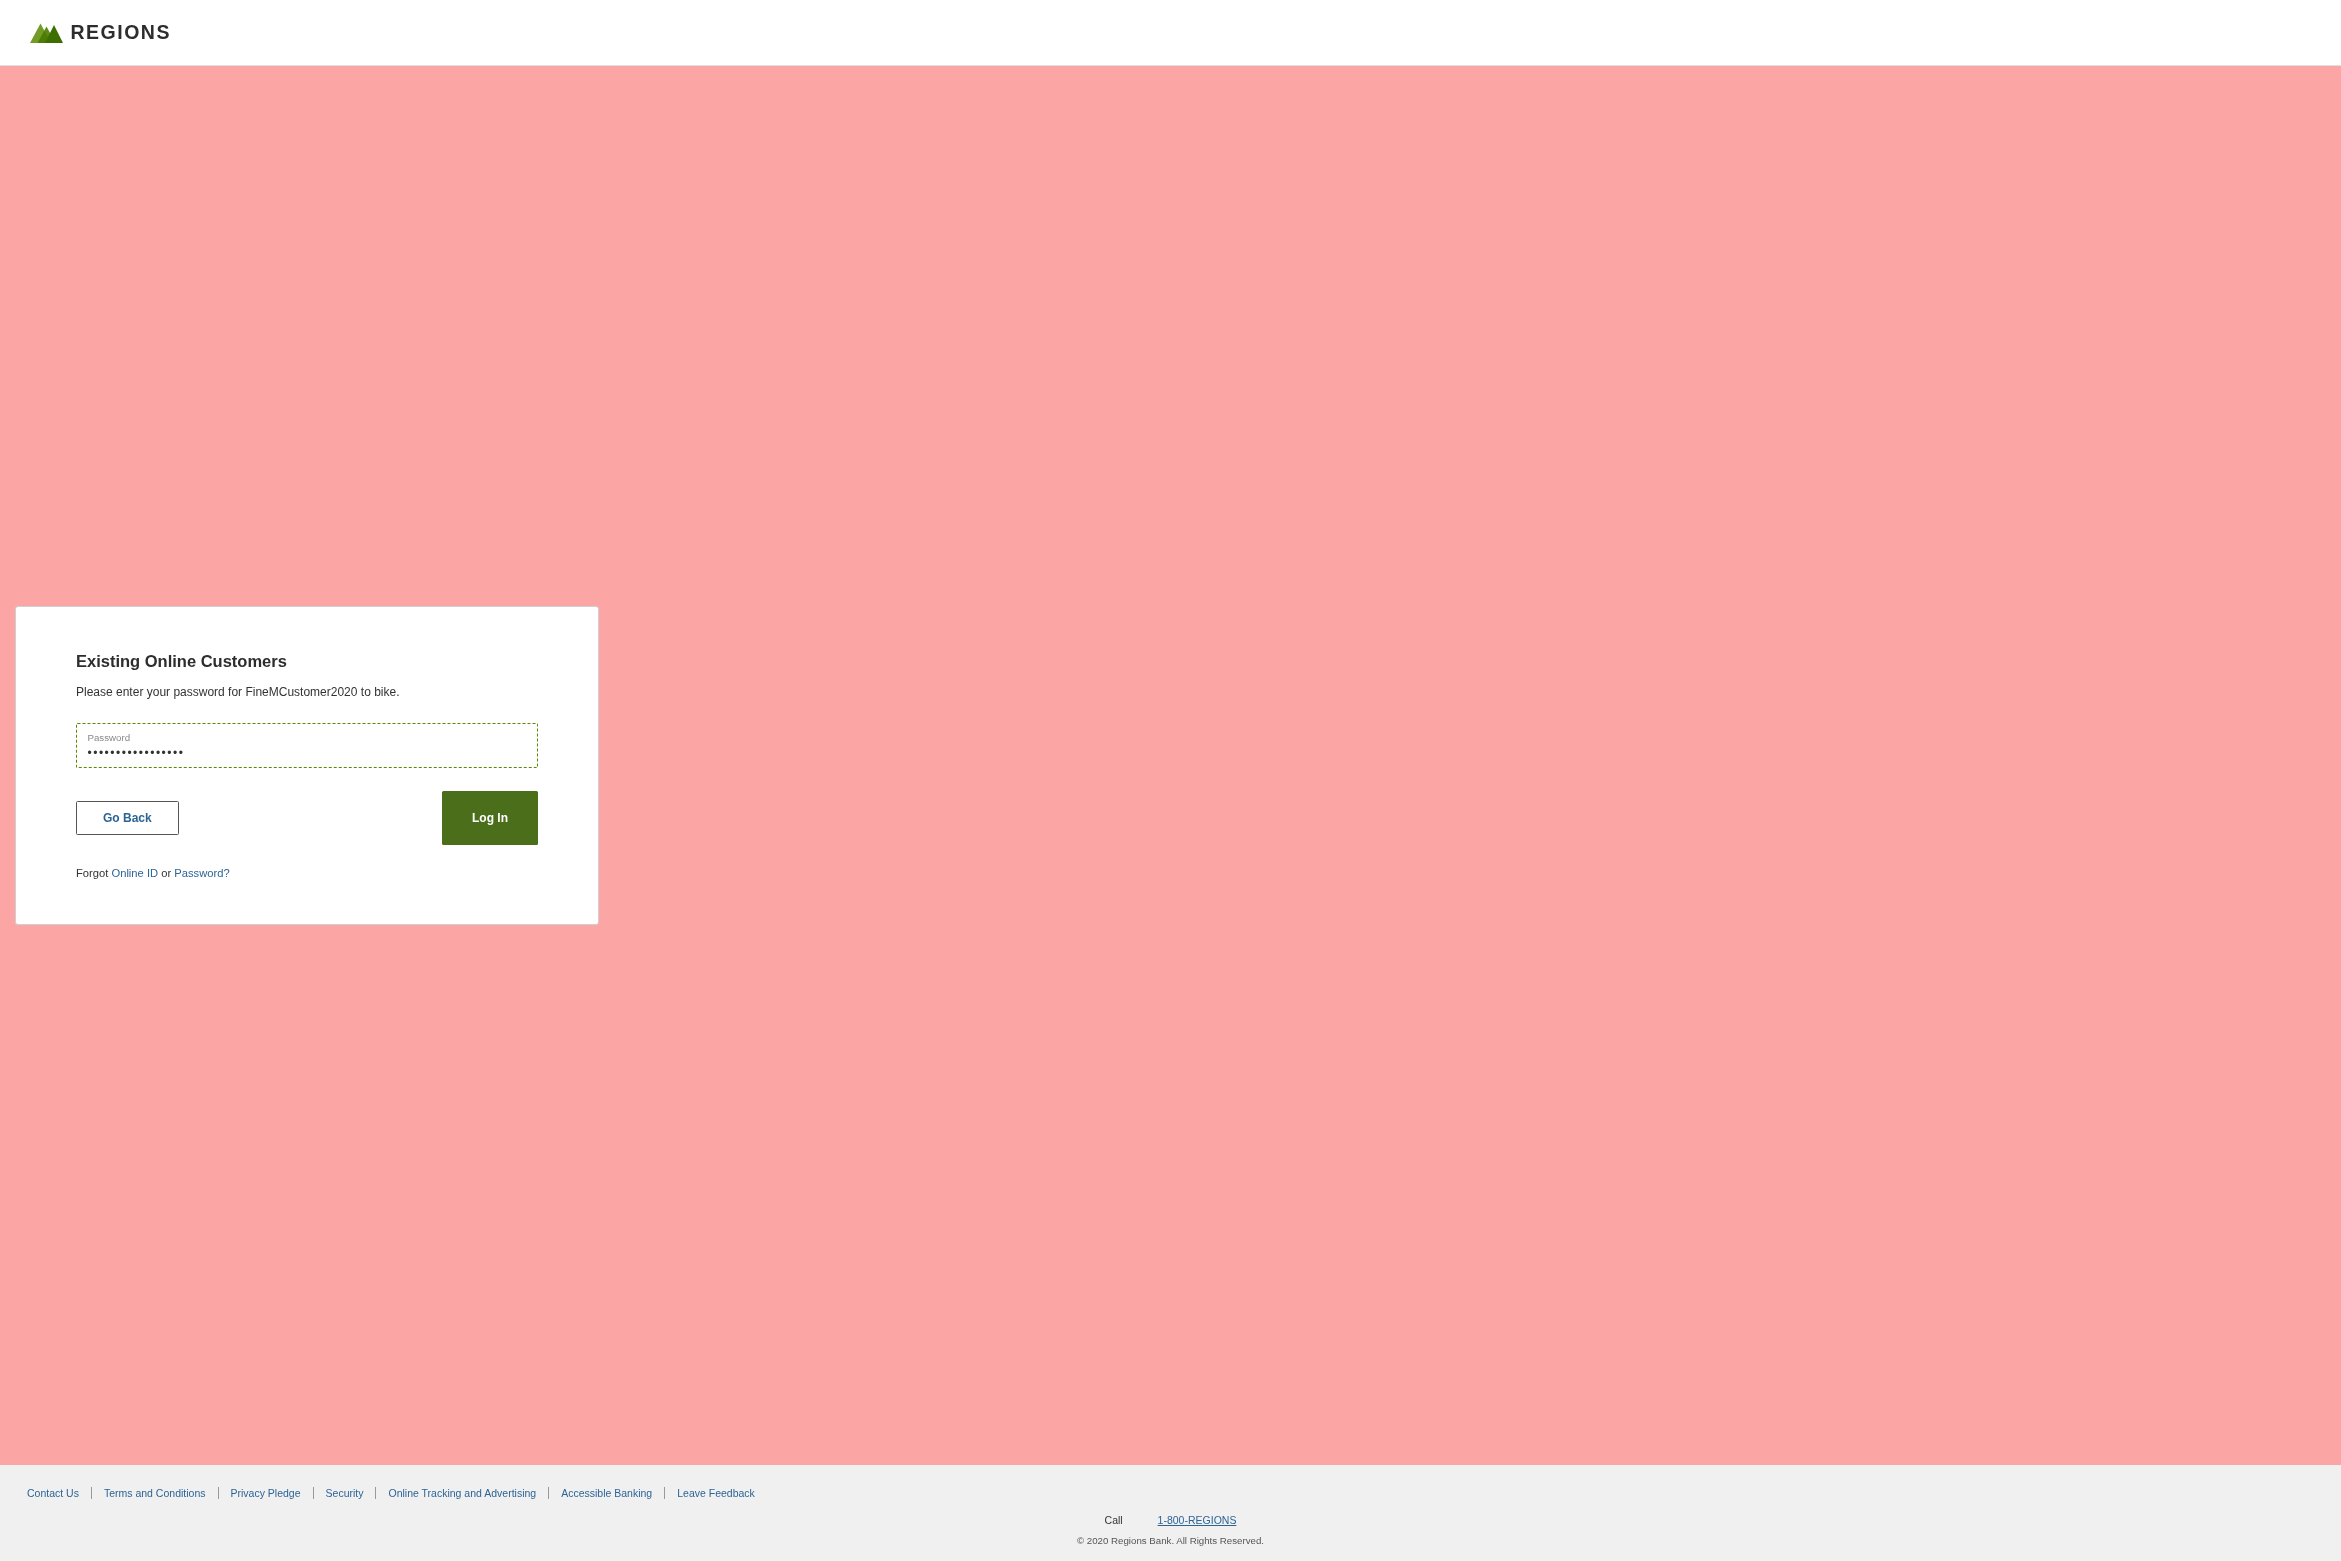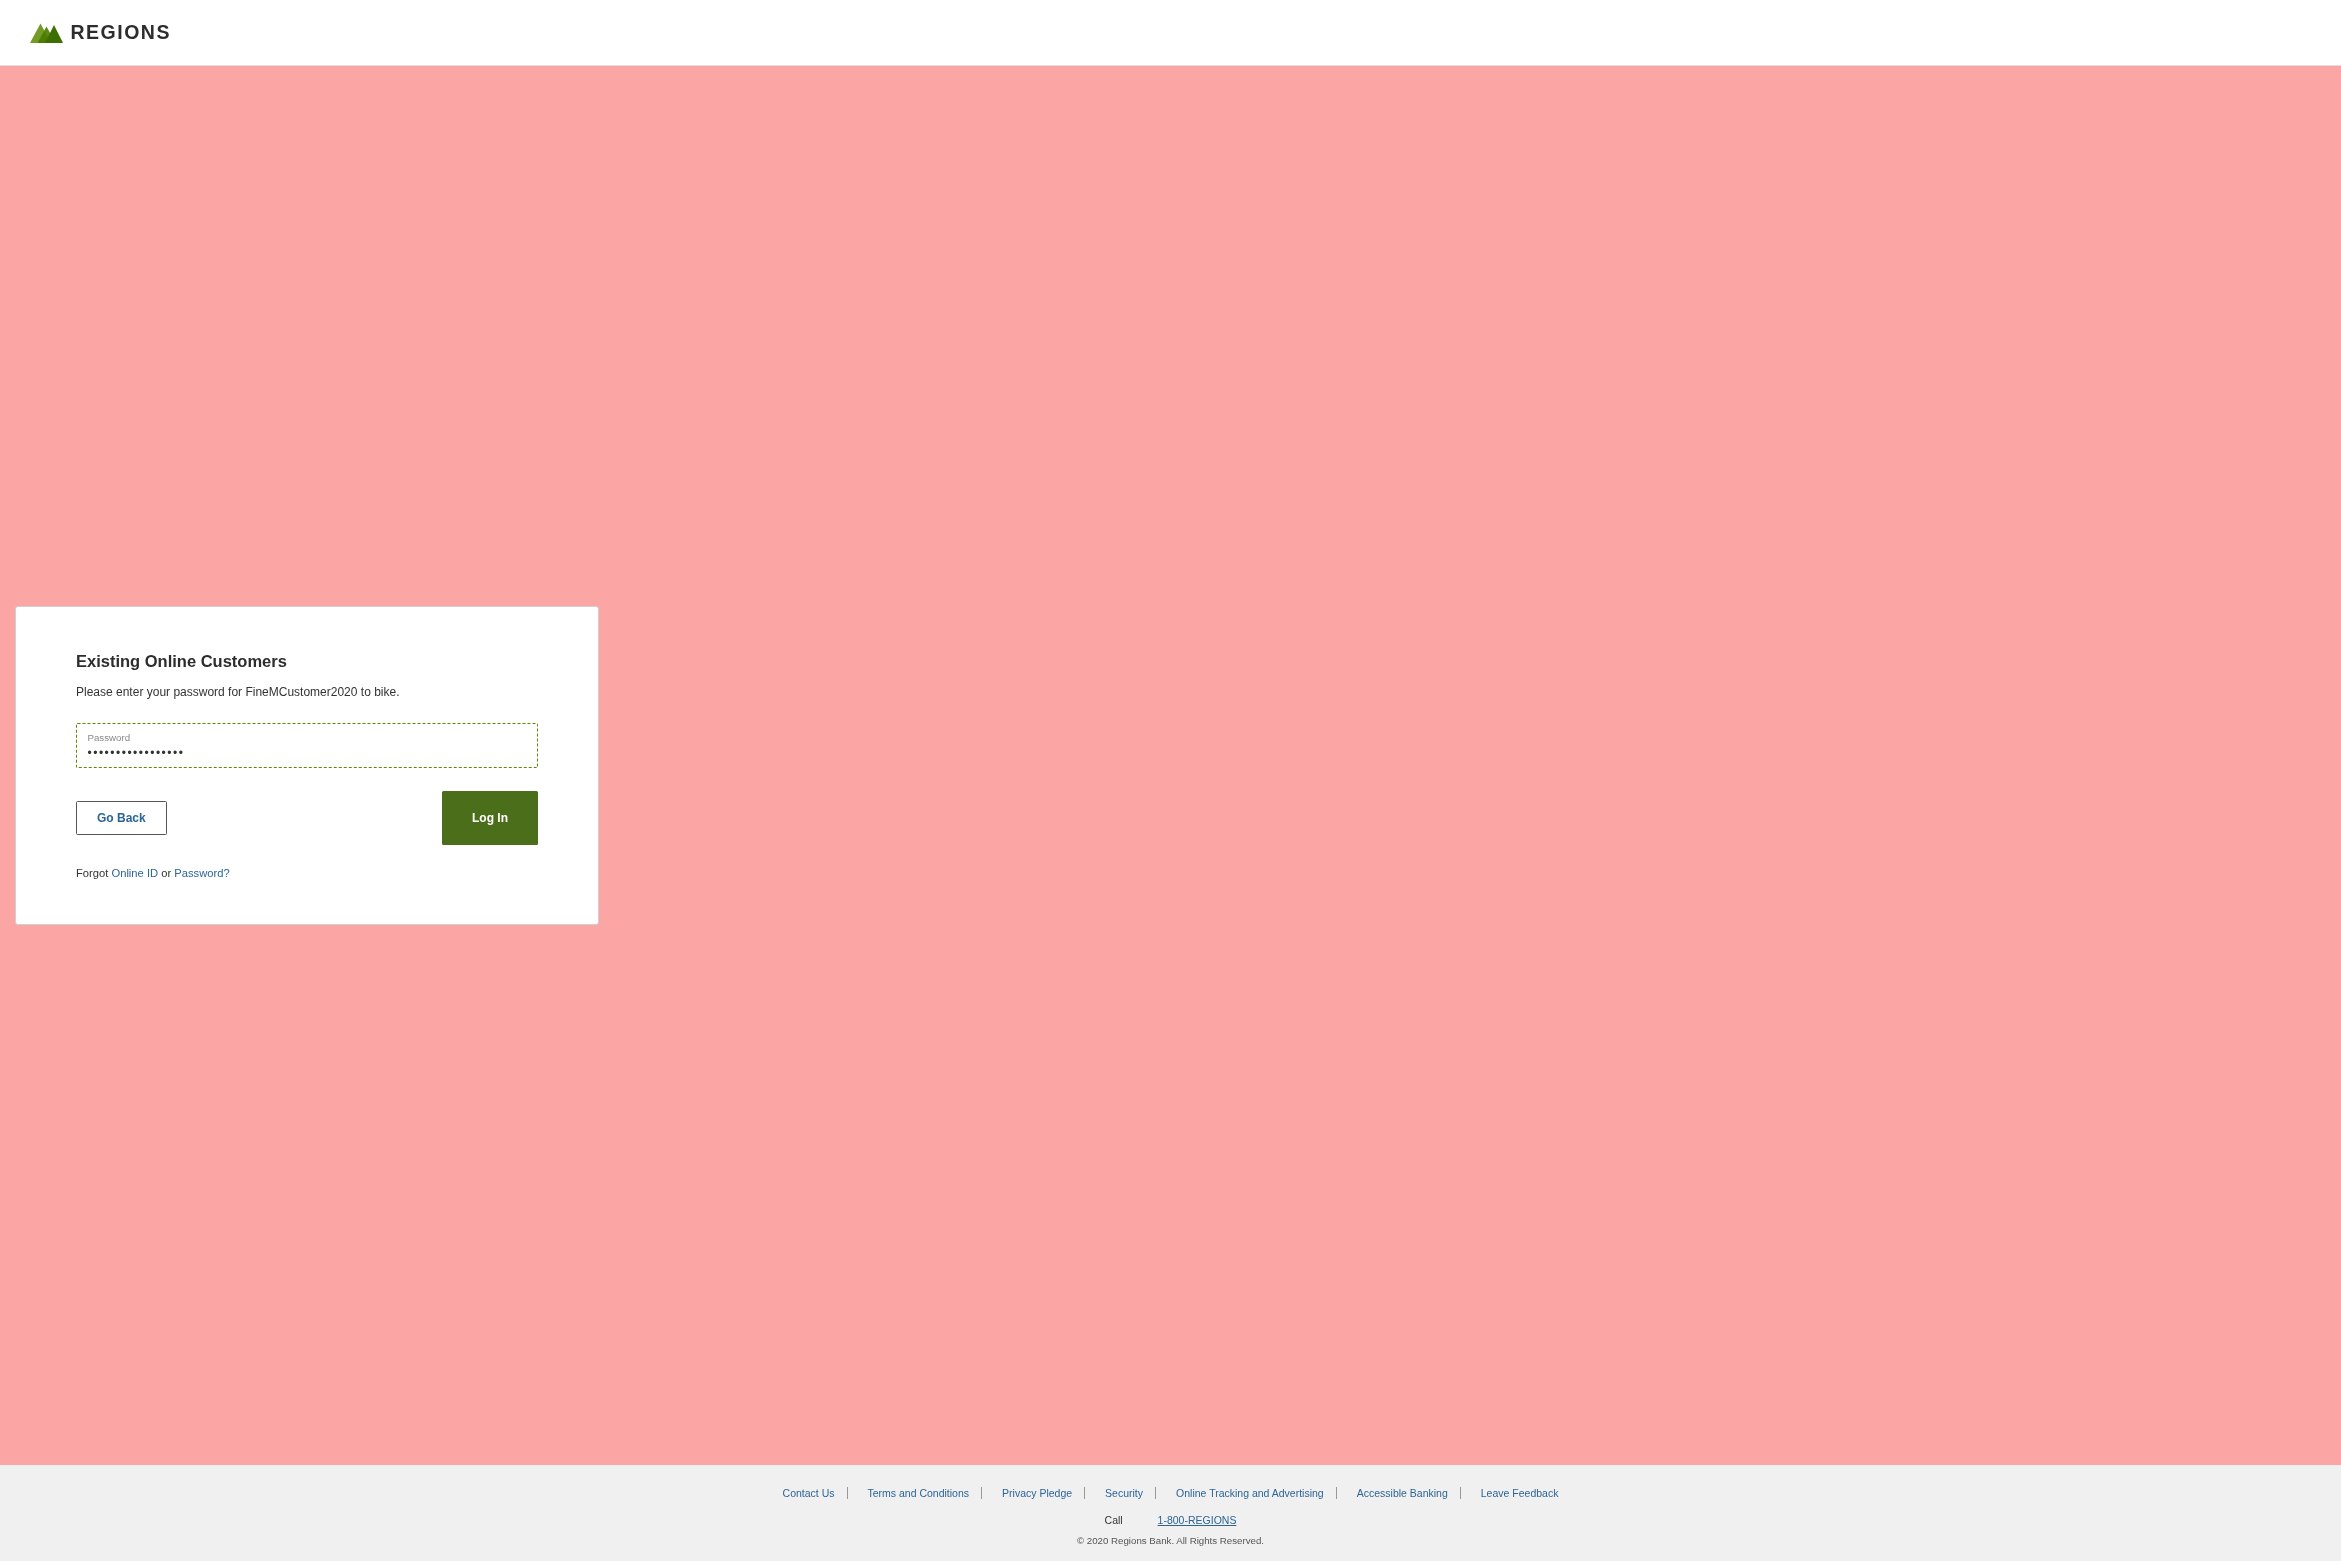--- a/index.html
+++ b/index.html
@@ -107,21 +107,21 @@
       align-items: center;
       margin-bottom: 22.5px;
     }
 
     .go-back-btn {
       border: 1.1px solid #555555;
       background-color: #ffffff;
       color: #2c6496;
       font-size: 12px;
       font-weight: bold;
-      padding: 9px 20px;
+      padding: 9px 26px;
       cursor: pointer;
       border-radius: 1.5px;
     }
 
     .login-btn {
       background-color: #4a6e1a;
       color: #ffffff;
       border: none;
       font-size: 12px;
       font-weight: bold;
@@ -142,22 +142,21 @@
 
     
     .footer {
       background-color: #f0f0f0;
       padding: 22.5px 15px 15px;
       text-align: center;
     }
 
     .footer-links {
       display: flex;
-      justify-content: center;
-      gap: 8px;
+      gap: 0;
       flex-wrap: wrap;
       margin-bottom: 15px;
     }
 
     .footer-link {
       color: #2c6496;
       text-decoration: none;
       font-size: 10.5px;
       padding: 0 12px;
       border-right: 0.7px solid #999999;

